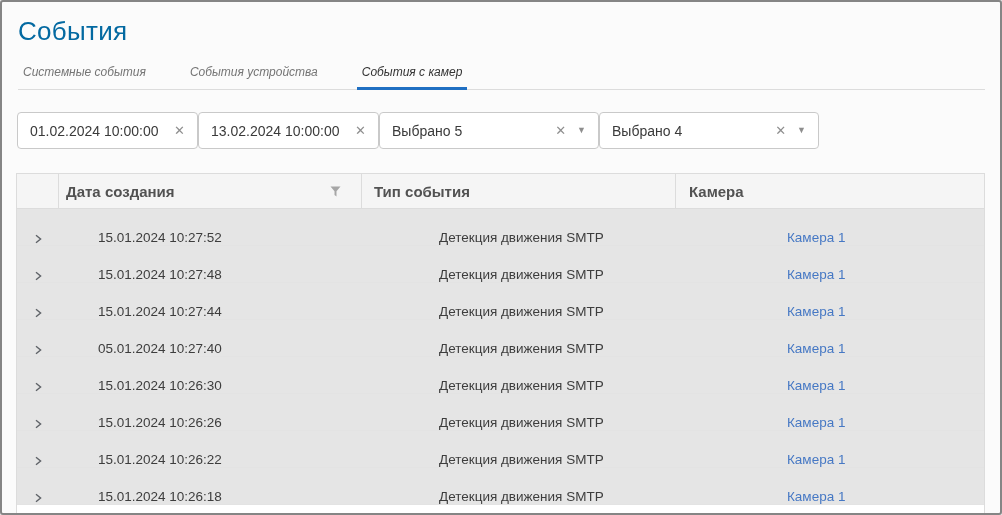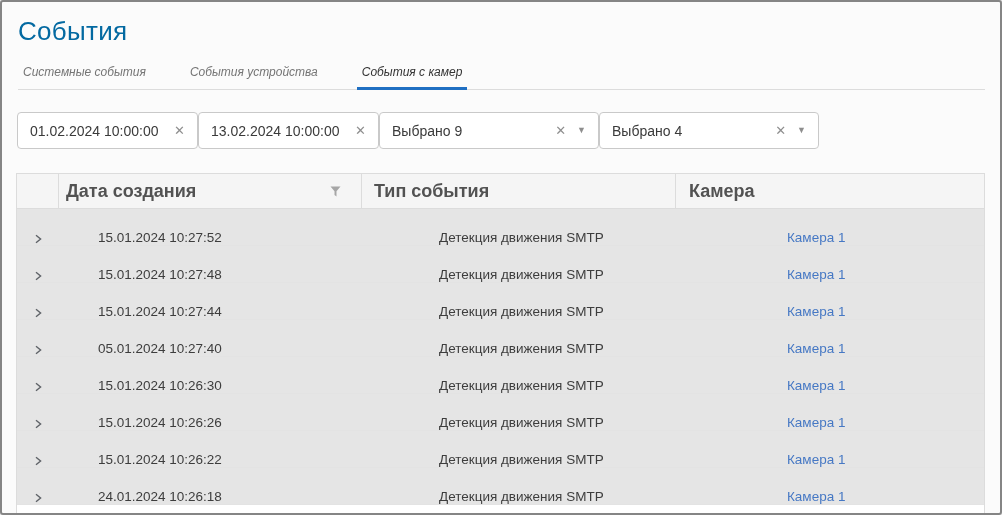--- a/index.html
+++ b/index.html
@@ -42,21 +42,21 @@
   .clear-icon { color:#8e8e8e; font-size:13px; margin-left:8px; cursor:pointer; line-height:1; }
   .caret-icon { color:#8e8e8e; font-size:9px; margin-left:11px; cursor:pointer; line-height:1; }
   
   .table {
     margin:24px 0 0 14px; width:969px;
     border:1px solid #dcdcdc; border-bottom:none; background:#fff;
   }
   .thead {
     display:flex; height:35px; background:#f5f5f5;
     border-bottom:1px solid #dcdcdc;
-    font-size:18px; font-weight:bold; color:#525252;
+    font-size:15px; font-weight:bold; color:#525252;
   }
   .th { display:flex; align-items:center; height:100%; border-left:1px solid #dcdcdc; }
   .th-expand { width:41px; border-left:none; }
   .th-date { width:303px; padding:0 20px 0 7px; justify-content:space-between; }
   .th-type { width:314px; padding-left:12px; }
   .th-camera { flex:1; padding-left:13px; }
   .funnel-icon { flex:0 0 auto; cursor:pointer; }
   .row {
     display:flex; align-items:flex-end; height:37px;
     border-bottom:1px solid #e3e3e3; background:#e5e5e5;
@@ -89,21 +89,21 @@
       <span class="value">01.02.2024 10:00:00</span>
       <span class="clear-icon">✕</span>
     </div>
 
     <div class="filter-box date-filter">
       <span class="value">13.02.2024 10:00:00</span>
       <span class="clear-icon">✕</span>
     </div>
 
     <div class="filter-box select-filter">
-      <span class="value">Выбрано 9</span>
+      <span class="value">Выбрано 5</span>
       <span class="clear-icon">✕</span>
       <span class="caret-icon">▼</span>
     </div>
 
     <div class="filter-box select-filter">
       <span class="value">Выбрано 4</span>
       <span class="clear-icon">✕</span>
       <span class="caret-icon">▼</span>
     </div>
 
@@ -235,21 +235,21 @@
   </div>
 
   <div class="row">
     <div class="cell-expand">
       <span>
         <svg class="chevron-icon" width="12" height="12" viewBox="0 0 12 12">
                 <path d="M4 2.2 L8.6 6 L4 9.8" fill="none" stroke="#5f6368" stroke-width="1.4"></path>
               </svg>
       </span>
     </div>
-    <div class="cell-date">24.01.2024 10:26:18</div>
+    <div class="cell-date">15.01.2024 10:26:18</div>
     <div class="cell-type">Детекция движения SMTP</div>
     <div class="cell-camera">
       <a class="camera-link">Камера 1</a>
     </div>
   </div>
 </div>
     <div class="partial-row"></div>
   </div>
 
 </div>

